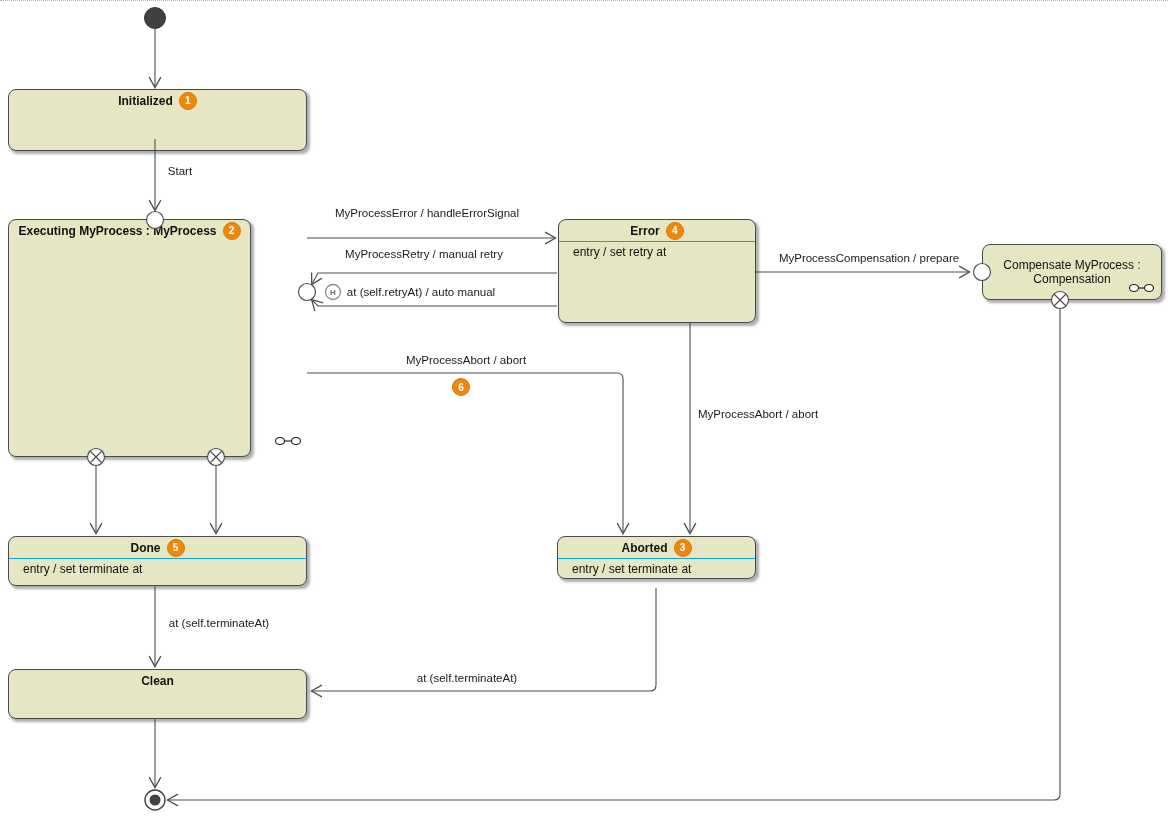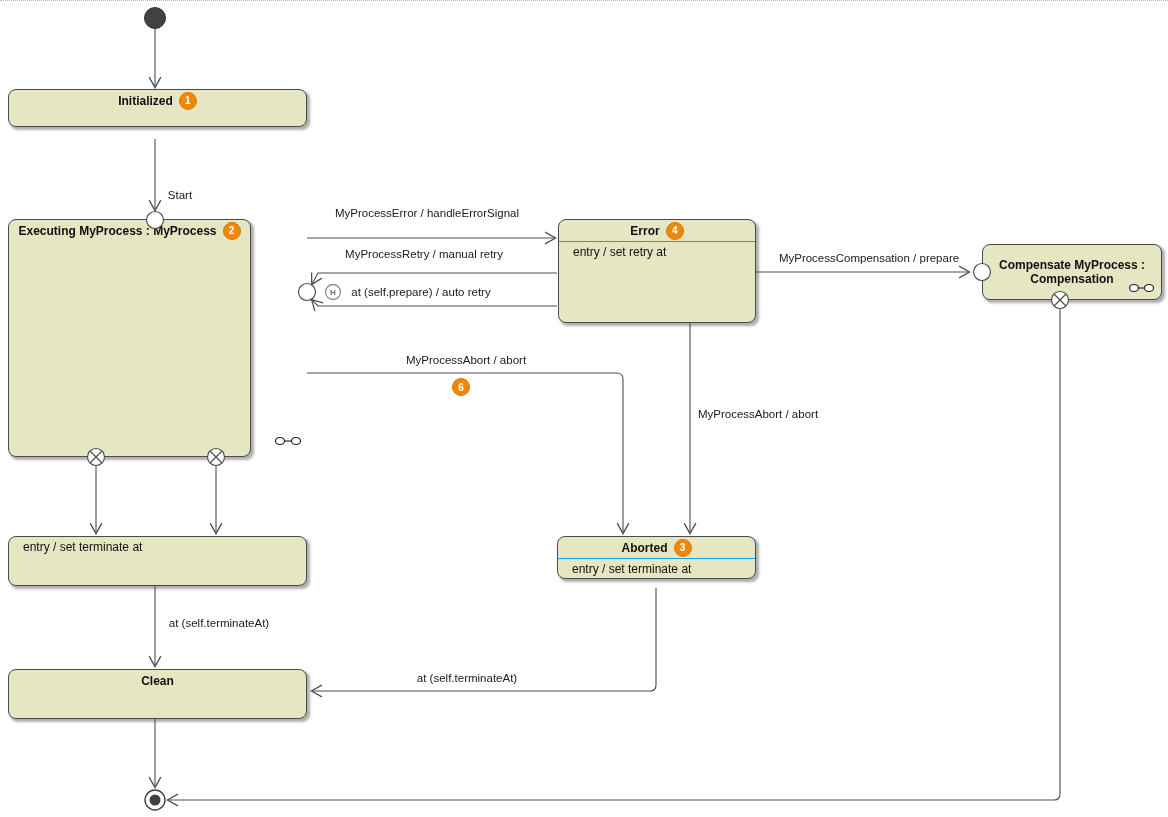--- a/index.html
+++ b/index.html
@@ -12,42 +12,42 @@
     position:absolute;background:#e6e6c3;border:1.4px solid #4a4a4a;border-radius:8px;
     box-shadow:2.5px 2.5px 2.5px rgba(130,130,130,.65);box-sizing:border-box;
   }
   .title-row{
     display:flex;align-items:center;justify-content:center;gap:6px;
     height:21px;font-weight:bold;font-size:12px;white-space:nowrap;
   }
   .title-row.compartment{border-bottom:1px solid #0ea5e9;}
   .title-multiline{
     height:100%;display:flex;flex-direction:column;align-items:center;justify-content:center;
-    font-weight:bold;font-size:12px;text-align:center;line-height:1.2;padding:8px 8px;box-sizing:border-box;
+    font-weight:normal;font-size:12px;text-align:center;line-height:1.2;padding:8px 8px;box-sizing:border-box;
   }
   .entry-text{font-size:12px;padding:3px 14px;text-align:left;}
   .badge{
     display:inline-flex;align-items:center;justify-content:center;
     width:16px;height:16px;border-radius:50%;
     background:#ee880d;border:1px solid #db7703;color:#fff;
     font-size:10px;font-weight:bold;flex:0 0 auto;
   }
   .badge.floating{position:absolute;transform:translate(-50%,-50%);}
   .tlabel{
     position:absolute;transform:translate(-50%,-50%);
     font-size:11.5px;color:#1a1a1a;white-space:nowrap;
   }
   svg.wires{position:absolute;left:0;top:0;pointer-events:none;}
 </style>
 </head>
 <body>
 
 <div class="canvas">
 
-  <div class="state" style="left:8px;top:88px;width:299px;height:38px;">
+  <div class="state" style="left:8px;top:88px;width:299px;height:62px;">
     <div class="title-row">
       <span>Initialized</span>
       <span class="badge">1</span>
     </div>
   </div>
 
   <div class="state" style="left:8px;top:218px;width:243px;height:238px;">
     <div class="title-row">
       <span>Executing MyProcess : MyProcess</span>
       <span class="badge">2</span>
@@ -60,20 +60,24 @@
       <span class="badge">4</span>
     </div>
     <div class="entry-text">entry / set retry at</div>
   </div>
 
   <div class="state" style="left:982px;top:243px;width:180px;height:56px;">
     <div class="title-multiline">Compensate MyProcess : Compensation</div>
   </div>
 
   <div class="state" style="left:8px;top:535px;width:299px;height:50px;">
+    <div class="title-row compartment">
+      <span>Done</span>
+      <span class="badge">5</span>
+    </div>
     <div class="entry-text">entry / set terminate at</div>
   </div>
 
   <div class="state" style="left:557px;top:535px;width:199px;height:43px;">
     <div class="title-row compartment">
       <span>Aborted</span>
       <span class="badge">3</span>
     </div>
     <div class="entry-text">entry / set terminate at</div>
   </div>
@@ -144,24 +148,24 @@
       <ellipse cx="280" cy="440" rx="4.5" ry="3.5"></ellipse>
       <ellipse cx="296" cy="440" rx="4.5" ry="3.5"></ellipse>
     </g>
     <g stroke="#1a1a1a" fill="#ffffff" stroke-width="1.1">
       <line x1="1138" y1="287" x2="1146" y2="287"></line>
       <ellipse cx="1134" cy="287" rx="4.5" ry="3.5"></ellipse>
       <ellipse cx="1149" cy="287" rx="4.5" ry="3.5"></ellipse>
     </g>
   </svg>
 
-  <div class="tlabel" style="left:180px;top:170px;margin-top:24px;">Start</div>
+  <div class="tlabel" style="left:180px;top:170px;">Start</div>
   <div class="tlabel" style="left:427px;top:212px;">MyProcessError / handleErrorSignal</div>
   <div class="tlabel" style="left:424px;top:253px;">MyProcessRetry / manual retry</div>
-  <div class="tlabel" style="left:421px;top:291px;">at (self.prepare) / auto retry</div>
+  <div class="tlabel" style="left:421px;top:291px;">at (self.retryAt) / auto manual</div>
   <div class="tlabel" style="left:866px;top:257px;padding-left:6px;">MyProcessCompensation / prepare</div>
   <div class="tlabel" style="left:466px;top:359px;">MyProcessAbort / abort</div>
   <span class="badge floating" style="left:461px;top:386px;">6</span>
   <div class="tlabel" style="left:758px;top:413px;">MyProcessAbort / abort</div>
   <div class="tlabel" style="left:219px;top:622px;">at (self.terminateAt)</div>
   <div class="tlabel" style="left:467px;top:677px;">at (self.terminateAt)</div>
 
 </div>
 
 </body></html>

